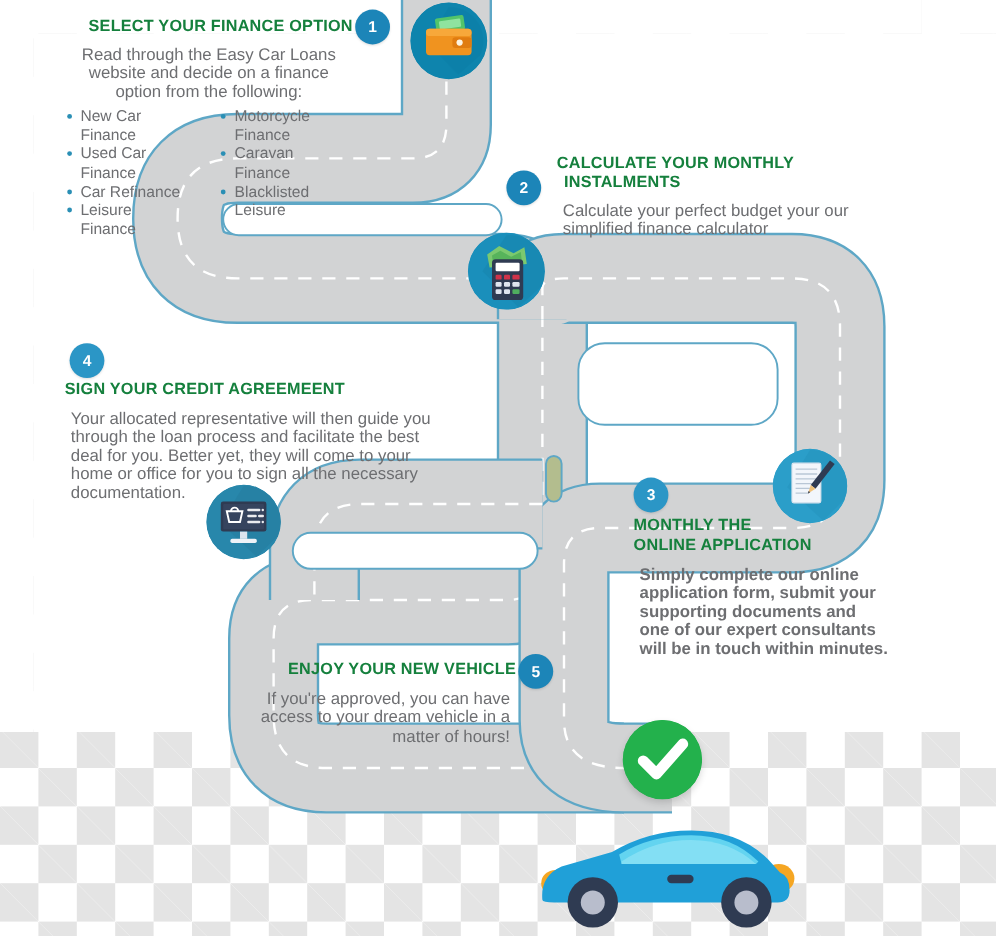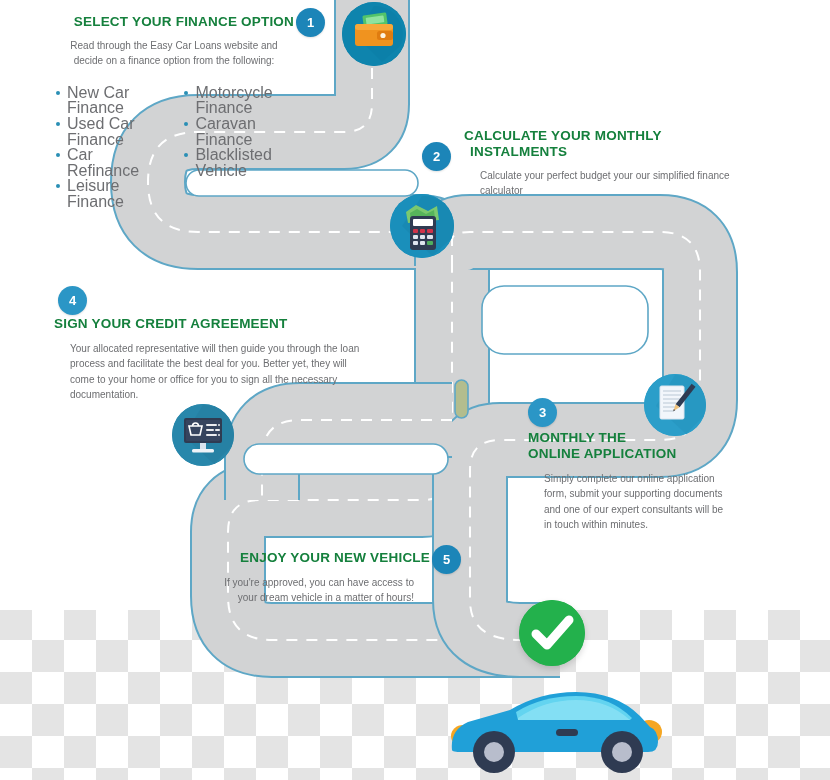--- a/index.html
+++ b/index.html
@@ -26,25 +26,25 @@
 
   svg.roadsvg{position:absolute;left:0;top:0;width:830px;height:780px;}
 
   
   .block{position:absolute;}
   .h-title{
     font-size:13.5px;font-weight:bold;color:#15803d;letter-spacing:.2px;
     line-height:16px;margin:0;
   }
   .body-txt{
-    font-size:10px;color:#6d6e71;line-height:15.4px;margin:16px;
+    font-size:14px;color:#6d6e71;line-height:15.4px;margin:5px;
   }
   .bullets{list-style:none;margin:0;padding:0;}
   .bullets li{
-    font-size:16px;color:#6d6e71;line-height:15.6px;
+    font-size:13px;color:#6d6e71;line-height:15.6px;
     position:relative;padding-left:13px;
   }
   .bullets li::before{
     content:"";position:absolute;left:2px;top:6px;width:4px;height:4px;
     border-radius:50%;background:#2a8fb5;
   }
   .bul-cols{display:flex;gap:24px;margin-top:5px;}
 
   
   .badge{
@@ -210,21 +210,21 @@
     <div class="bul-cols">
       <ul class="bullets">
         <li>New Car Finance</li>
         <li>Used Car Finance</li>
         <li>Car Refinance</li>
         <li>Leisure Finance</li>
       </ul>
       <ul class="bullets">
         <li>Motorcycle Finance</li>
         <li>Caravan Finance</li>
-        <li>Blacklisted Vehicle</li>
+        <li>Blacklisted Leisure</li>
       </ul>
     </div>
   </div>
 
   <div class="badge" style="left:296px;top:8px;">1</div>
 
   <div class="iconcircle ic-dark" style="left:342px;top:2px;width:64px;height:64px;">
     <svg viewBox="0 0 64 64" width="64" height="64">
       <circle cx="32" cy="32" r="32" fill="#0e84ad"></circle>
       <path d="M32 4 A28 28 0 0 1 58 44 L40 60 L14 34 Z" fill="#0a7da4" opacity=".45"></path>
@@ -267,21 +267,21 @@
           <rect x="16" y="37" width="5" height="4" rx="1"></rect>
         </g>
         <rect x="23" y="37" width="6" height="4" rx="1" fill="#4fae5f"></rect>
       </g>
     </svg>
   </div>
 
   <div class="block t3">
     <p class="h-title">MONTHLY THE</p>
     <p class="h-title">ONLINE APPLICATION</p>
-    <p class="body-txt" style="margin-top:9px;">Simply complete our online application form, submit your supporting documents and one of our expert consultants will be in touch within minutes.</p>
+    <p class="body-txt" style="margin-top:9px;font-weight:bold;">Simply complete our online application form, submit your supporting documents and one of our expert consultants will be in touch within minutes.</p>
   </div>
 
   <div class="badge light" style="left:528px;top:398px;">3</div>
 
   <div class="iconcircle ic-light" style="left:644px;top:374px;width:62px;height:62px;">
     <svg viewBox="0 0 62 62" width="62" height="62">
       <circle cx="31" cy="31" r="31" fill="#2b9ec9"></circle>
       <path d="M31 1 A30 30 0 0 1 60 42 L42 60 L12 32 Z" fill="#2490ba" opacity=".45"></path>
       <g transform="translate(16,12)">
         <rect x="0" y="0" width="24" height="33" rx="1.5" fill="#f2f6fb"></rect>

